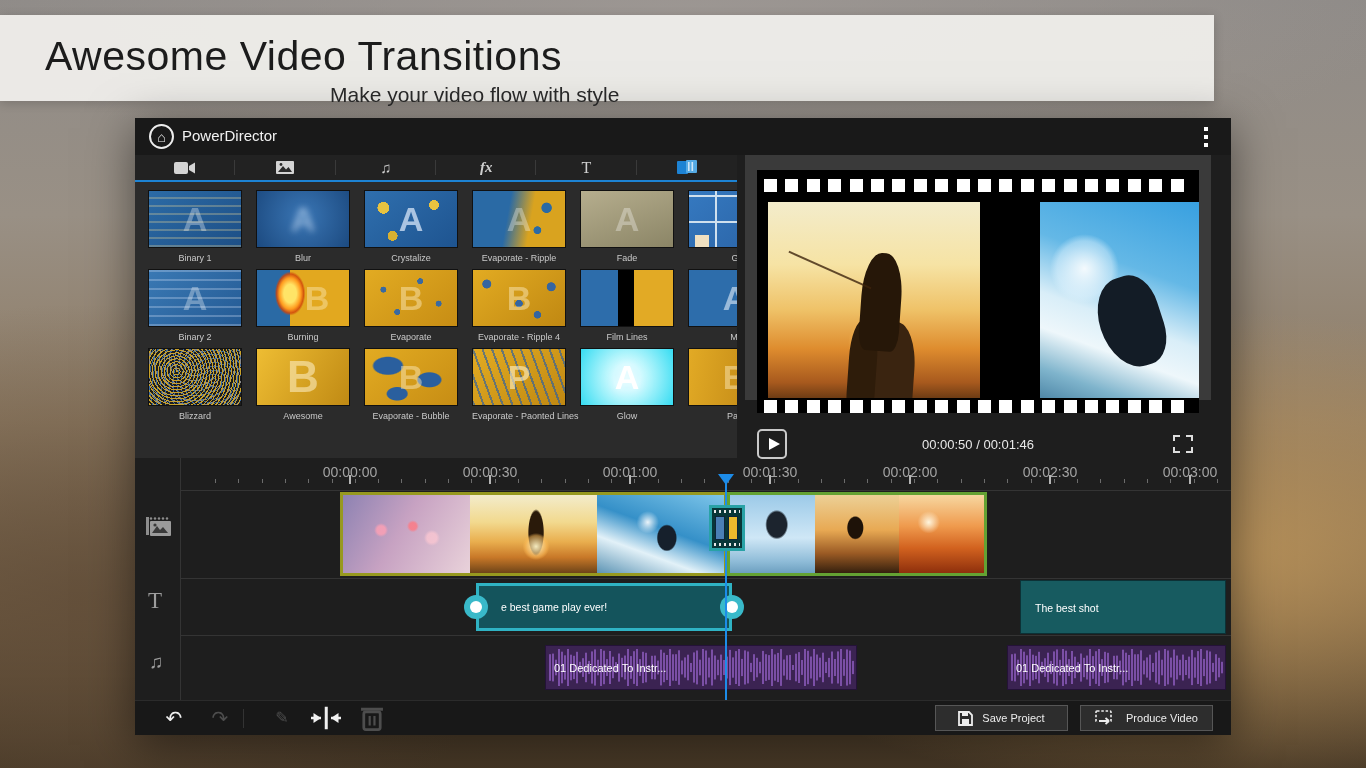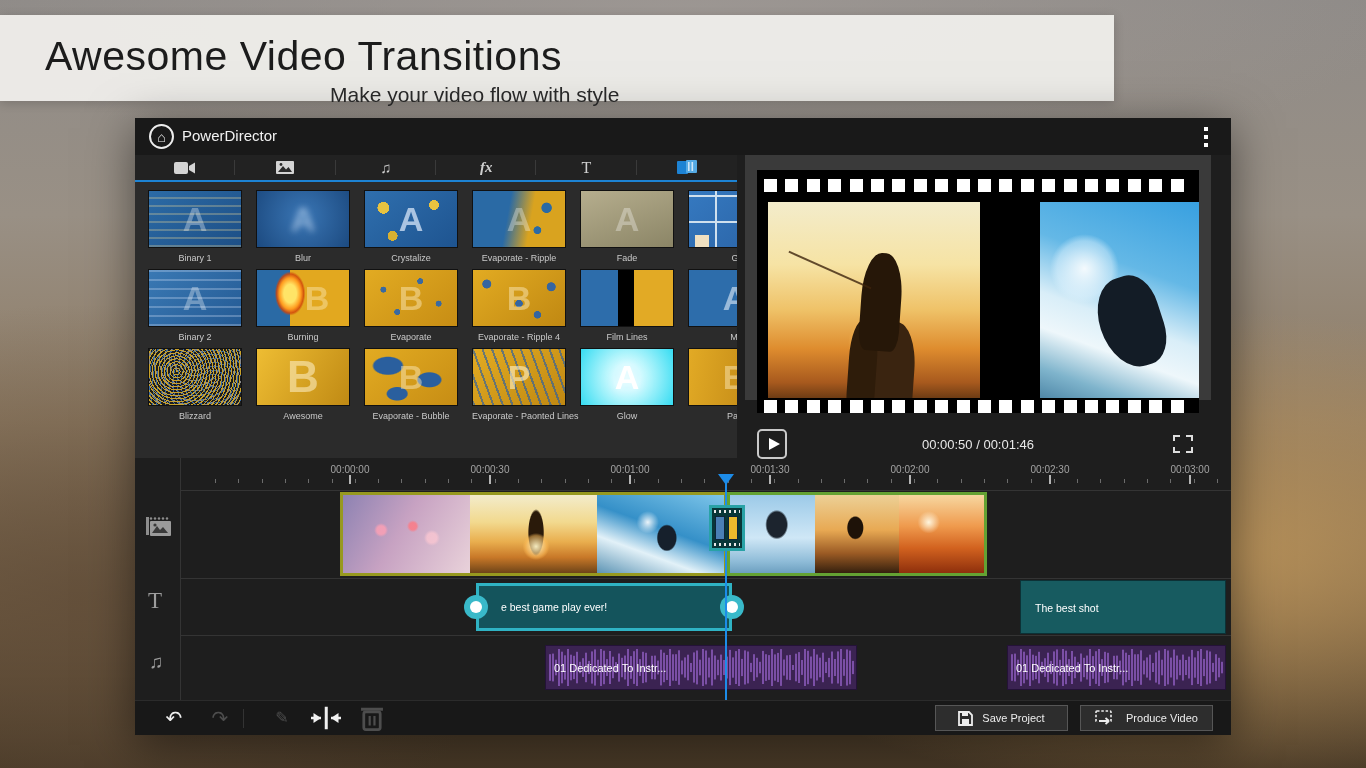--- a/index.html
+++ b/index.html
@@ -6,21 +6,21 @@
   html,body { width:1366px; height:768px; overflow:hidden; }
   body {
     font-family:"Liberation Sans", sans-serif;
     position:relative;
     background:
       radial-gradient(ellipse 55% 45% at 88% 72%, rgba(196,154,92,.85), transparent 70%),
       radial-gradient(ellipse 45% 55% at 6% 78%, rgba(96,76,56,.75), transparent 70%),
       radial-gradient(ellipse 70% 30% at 50% 2%, rgba(158,152,148,.9), transparent 75%),
       linear-gradient(180deg,#8f8b88 0%,#999085 28%,#8e7b63 55%,#6e5a41 80%,#473826 100%);
   }
-  .banner { position:absolute; left:0; top:15px; width:1114px; height:86px;
+  .banner { position:absolute; left:0; top:15px; width:1214px; height:86px;
     background:rgba(237,236,233,.97); box-shadow:0 2px 10px rgba(0,0,0,.18); }
   .banner-title { position:absolute; left:45px; top:18px; font-size:41px; font-weight:300;
     color:#1c1c1c; letter-spacing:.5px; }
   .banner-sub { position:absolute; left:330px; top:68px; font-size:21px; font-weight:300; color:#2a2a2a;text-align:center; }
 
   .app { position:absolute; left:135px; top:118px; width:1096px; height:617px;
     background:#1e1e1e; box-shadow:0 10px 45px rgba(0,0,0,.5); overflow:hidden; }
 
   
   .hdr { position:absolute; left:0; top:0; width:1096px; height:37px; background:#191919; }
@@ -133,21 +133,21 @@
   .timecode { position:absolute; left:0; top:282px; width:466px; text-align:center; font-size:13px; color:#e8e8e8; }
   .fs { position:absolute; left:428px; top:280px; width:20px; height:18px; }
   .fs i { position:absolute; width:7px; height:6px; border:2px solid #ddd; }
   .fs i:nth-child(1){left:0;top:0;border-right:none;border-bottom:none;}
   .fs i:nth-child(2){right:0;top:0;border-left:none;border-bottom:none;}
   .fs i:nth-child(3){left:0;bottom:0;border-right:none;border-top:none;}
   .fs i:nth-child(4){right:0;bottom:0;border-left:none;border-top:none;}
 
   
   .ruler-label { position:absolute; top:346px; width:70px; margin-left:-35px; text-align:center;
-    font-size:10px; color:#a3a3a3; }
+    font-size:14px; color:#a3a3a3; }
   .tick-band { position:absolute; left:80px; top:361px; width:1005px; height:4px;
     background:repeating-linear-gradient(90deg,#6c6c6c 0 1px,transparent 1px 23.3px); }
   .major-tick { position:absolute; top:357px; width:2px; height:9px; background:#b5b5b5; }
   .hline { position:absolute; left:45px; width:1051px; height:1px; background:#343434; }
   .vline-col { position:absolute; left:45px; top:340px; width:1px; height:242px; background:#343434; }
   .track-icon { position:absolute; color:#9d9d9d; }
   .ti-text { left:13px; top:470px; font-size:23px; font-family:"Liberation Serif",serif; }
   .ti-audio { left:14px; top:533px; font-size:19px; }
 
   .vclip { position:absolute; top:374px; height:84px; display:flex; border-style:solid; border-width:3px; }

